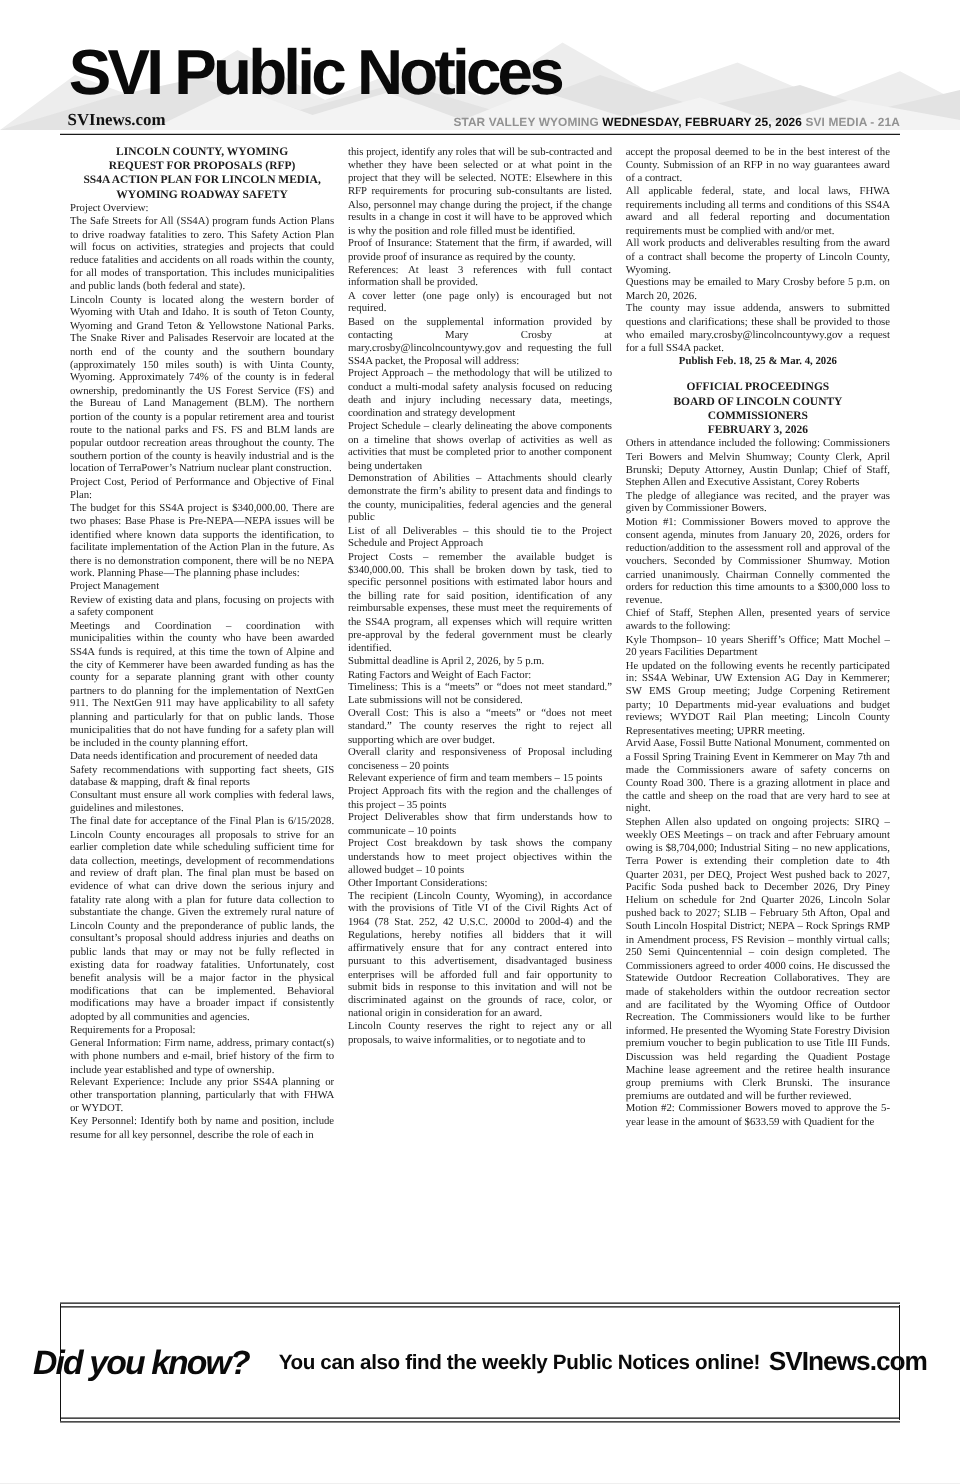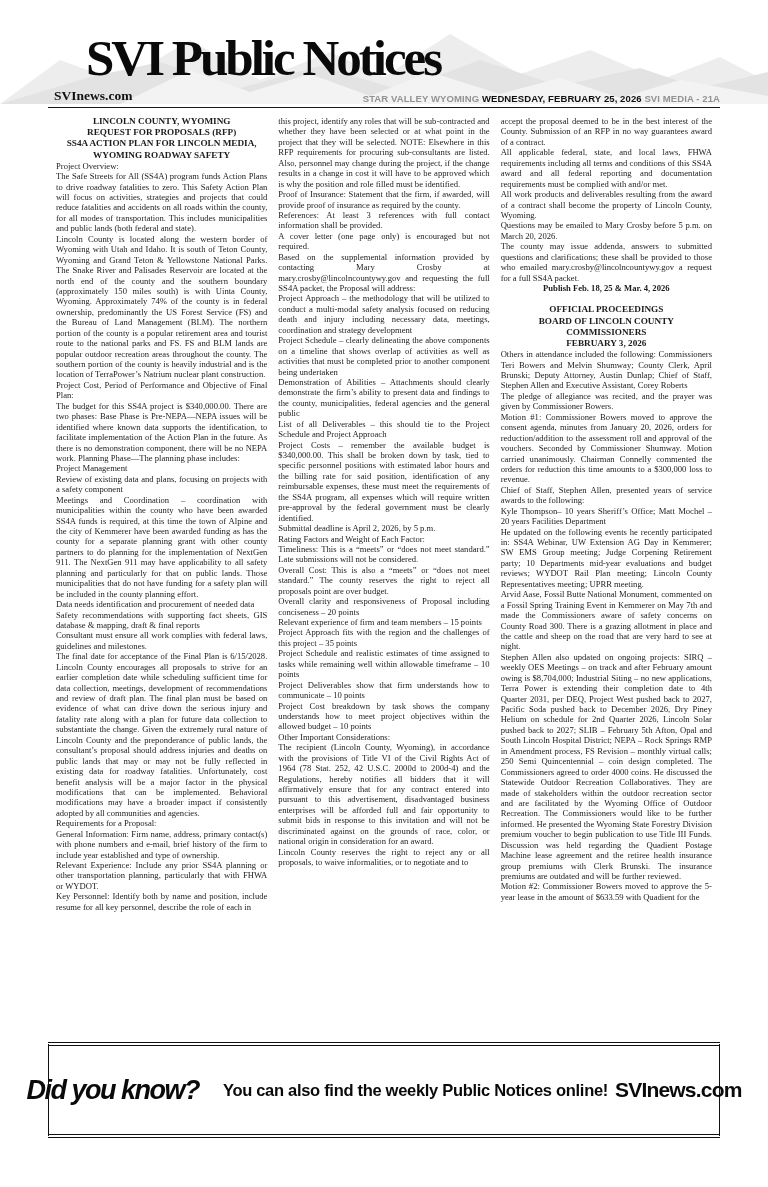--- a/index.html
+++ b/index.html
@@ -6,23 +6,23 @@
   .page {
     position:relative; width:768px; height:1187px; margin:0 auto;
     background:#ffffff; overflow:hidden;
     font-family:"Liberation Serif", serif; color:#1c1c1c;
   }
   
   .masthead { position:relative; padding-top:32px; }
   .mountains { position:absolute; top:22px; left:0; width:768px; height:82px; z-index:0; }
   .mast-title {
     position:relative; z-index:1;
-    font-family:Liberation Serif, serif; font-weight:bold;
+    font-family:Liberation Sans, sans-serif; font-weight:bold;
     font-size:51px; letter-spacing:-3px; line-height:1.02;
-    padding-left:86px; color:#0a0a0a;
+    padding-left:55px; color:#0a0a0a;
   }
   .mast-bar {
     position:relative; z-index:1;
     display:flex; justify-content:space-between; align-items:flex-end;
     margin:4px 48px 0 48px; padding-bottom:3px; border-bottom:1.5px solid #1a1a1a;
   }
   .site { font-family:"Liberation Serif", serif; font-weight:bold; font-size:13.5px; color:#111; padding-left:6px; }
   .dateline { font-family:"Liberation Sans", sans-serif; font-size:9.5px; font-weight:bold; color:#929292; letter-spacing:0.1px; }
   .dateline .black { color:#101010; }
   
@@ -93,25 +93,24 @@
         <div class="blk p">A cover letter (one page only) is encouraged but not required.</div>
         <div class="blk p">Based on the supplemental information provided by contacting Mary Crosby at mary.crosby@lincolncountywy.gov and requesting the full SS4A packet, the Proposal will address:</div>
         <div class="blk p">Project Approach – the methodology that will be utilized to conduct a multi-modal safety analysis focused on reducing death and injury including necessary data, meetings, coordination and strategy development</div>
         <div class="blk p">Project Schedule – clearly delineating the above components on a timeline that shows overlap of activities as well as activities that must be completed prior to another component being undertaken</div>
         <div class="blk p">Demonstration of Abilities – Attachments should clearly demonstrate the firm’s ability to present data and findings to the county, municipalities, federal agencies and the general public</div>
         <div class="blk p">List of all Deliverables – this should tie to the Project Schedule and Project Approach</div>
         <div class="blk p">Project Costs – remember the available budget is $340,000.00.  This shall be broken down by task, tied to specific personnel positions with estimated labor hours and the billing rate for said position, identification of any reimbursable expenses, these must meet the requirements of the SS4A program, all expenses which will require written pre-approval by the federal government must be clearly identified.</div>
         <div class="blk p">Submittal deadline is April 2, 2026, by 5 p.m.</div>
         <div class="blk p">Rating Factors and Weight of Each Factor:</div>
         <div class="blk p">Timeliness:  This is a “meets” or “does not meet standard.”  Late submissions will not be considered.</div>
-        <div class="blk p">Overall Cost:  This is also a “meets” or “does not meet standard.”  The county reserves the right to reject all proposals point are over budget.</div>
+        <div class="blk p">Overall Cost:  This is also a “meets” or “does not meet standard.”  The county reserves the right to reject all supporting which are over budget.</div>
         <div class="blk p">Overall clarity and responsiveness of Proposal including conciseness – 20 points</div>
         <div class="blk p">Relevant experience of firm and team members – 15 points</div>
         <div class="blk p">Project Approach fits with the region and the challenges of this project – 35 points</div>
-        <div class="blk p">Project Schedule and realistic estimates of time assigned to tasks while remaining well within allowable timeframe – 10 points</div>
         <div class="blk p">Project Deliverables show that firm understands how to communicate – 10 points</div>
         <div class="blk p">Project Cost breakdown by task shows the company understands how to meet project objectives within the allowed budget – 10 points</div>
         <div class="blk p">Other Important Considerations:</div>
         <div class="blk p">The recipient (Lincoln County, Wyoming), in accordance with the provisions of Title VI of the Civil Rights Act of 1964 (78 Stat. 252, 42 U.S.C. 2000d to 200d-4) and the Regulations, hereby notifies all bidders that it will affirmatively ensure that for any contract entered into pursuant to this advertisement, disadvantaged business enterprises will be afforded full and fair opportunity to submit bids in response to this invitation and will not be discriminated against on the grounds of race, color, or national origin in consideration for an award.</div>
         <div class="blk p">Lincoln County reserves the right to reject any or all proposals, to waive informalities, or to negotiate and to</div>
       </div>
       <div class="col">
         <div class="blk p">accept the proposal deemed to be in the best interest of the County.  Submission of an RFP in no way guarantees award of a contract.</div>
         <div class="blk p">All applicable federal, state, and local laws, FHWA requirements including all terms and conditions of this SS4A award and all federal reporting and documentation requirements must be complied with and/or met.</div>
         <div class="blk p">All work products and deliverables resulting from the award of a contract shall become the property of Lincoln County, Wyoming.</div>

